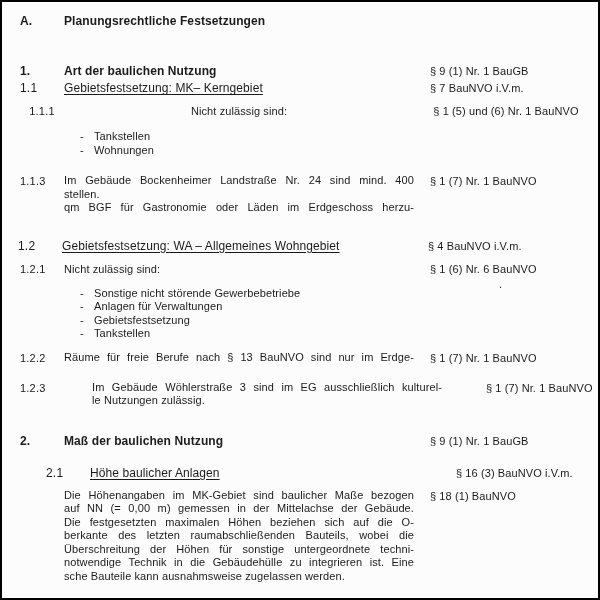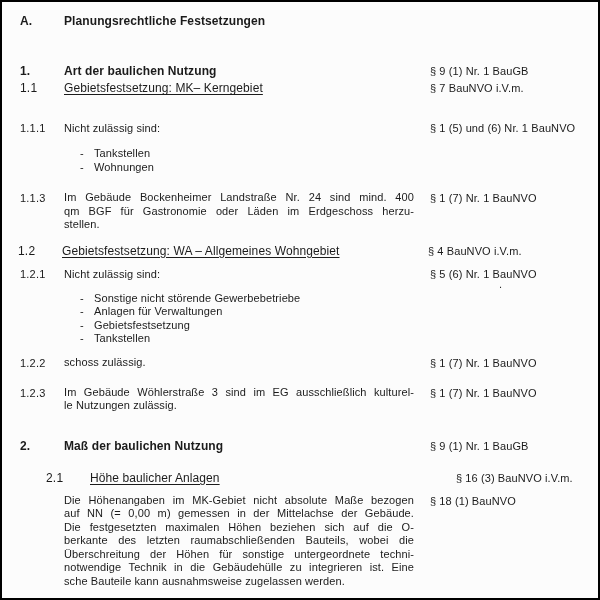--- a/index.html
+++ b/index.html
@@ -32,27 +32,27 @@
   .u    { text-decoration: underline; text-underline-offset: 2px; text-align: center; }
   .line { line-height: 13.5px; }
   .jline { text-align: justify; text-align-last: justify; }
   .list { margin-top: 12px; }
   .list-item { position: relative; padding-left: 30px; line-height: 13.5px; }
   .list-item .dash { position: absolute; left: 16px; }
   .artifact { position: absolute; left: 497px; top: 276px; font-size: 11px; color: #2a2a2a; }
 
   .mt-h1   { margin-top: 35px; }
   .mt-11   { margin-top: 2px; }
-  .mt-111  { margin-top: 25px; }
+  .mt-111  { margin-top: 8px; text-align: center; }
   .mt-113  { margin-top: 17px; }
-  .mt-12   { margin-top: 12px; padding-left: 16px; }
+  .mt-12   { margin-top: 24px; padding-left: 16px; }
   .mt-121  { margin-top: 8px; }
   .mt-list4{ margin-top: 11px; }
   .mt-122  { margin-top: 10px; }
-  .mt-123  { margin-top: 16px; }
+  .mt-123  { margin-top: 16px; gap: 28px; }
   .mt-2    { margin-top: 26px; }
   .mt-21   { margin-top: 17px; padding-left: 44px; }
   .mt-body { margin-top: 8px; }
 </style>
 </head>
 <body>
 
 <div class="page">
 
   <div class="row">
@@ -90,36 +90,36 @@
         <span>Wohnungen</span>
       </div>
     </div>
     <div class="col-ref"></div>
   </div>
 
   <div class="row mt-113">
     <div class="col-num">1.1.3</div>
     <div class="col-text">
       <div class="line jline">Im Gebäude Bockenheimer Landstraße Nr. 24 sind mind. 400</div>
+      <div class="line">stellen.</div>
       <div class="line jline">qm BGF für Gastronomie oder Läden im Erdgeschoss herzu-</div>
-      <div class="line">stellen.</div>
     </div>
     <div class="col-ref">§ 1 (7) Nr. 1 BauNVO</div>
   </div>
 
   <div class="row mt-12">
     <div class="col-num hdr">1.2</div>
     <div class="col-text hdr"><span class="u">Gebietsfestsetzung: WA – Allgemeines Wohngebiet</span></div>
     <div class="col-ref">§ 4 BauNVO i.V.m.</div>
   </div>
 
   <div class="row mt-121">
     <div class="col-num">1.2.1</div>
     <div class="col-text">Nicht zulässig sind:</div>
-    <div class="col-ref">§ 5 (6) Nr. 1 BauNVO</div>
+    <div class="col-ref">§ 1 (6) Nr. 6 BauNVO</div>
   </div>
   <div class="row mt-list4">
     <div class="col-num"></div>
     <div class="col-text">
       <div class="list-item">
         <span class="dash">-</span>
         <span>Sonstige nicht störende Gewerbebetriebe</span>
       </div>
       <div class="list-item">
         <span class="dash">-</span>
@@ -133,21 +133,21 @@
         <span class="dash">-</span>
         <span>Tankstellen</span>
       </div>
     </div>
     <div class="col-ref"></div>
   </div>
 
   <div class="row mt-122">
     <div class="col-num">1.2.2</div>
     <div class="col-text">
-      <div class="line">schoss zulässig.</div>
+      <div class="line jline">Räume für freie Berufe nach § 13 BauNVO sind nur im Erdge-</div>
     </div>
     <div class="col-ref">§ 1 (7) Nr. 1 BauNVO</div>
   </div>
 
   <div class="row mt-123">
     <div class="col-num">1.2.3</div>
     <div class="col-text">
       <div class="line jline">Im Gebäude Wöhlerstraße 3 sind im EG ausschließlich kulturel-</div>
       <div class="line">le Nutzungen zulässig.</div>
     </div>
@@ -162,21 +162,21 @@
 
   <div class="row mt-21">
     <div class="col-num hdr">2.1</div>
     <div class="col-text hdr"><span class="u">Höhe baulicher Anlagen</span></div>
     <div class="col-ref">§ 16 (3) BauNVO i.V.m.</div>
   </div>
 
   <div class="row mt-body">
     <div class="col-num"></div>
     <div class="col-text">
-      <div class="line jline">Die Höhenangaben im MK-Gebiet nicht absolute Maße bezogen</div>
+      <div class="line jline">Die Höhenangaben im MK-Gebiet sind baulicher Maße bezogen</div>
       <div class="line jline">auf NN (= 0,00 m) gemessen in der Mittelachse der Gebäude.</div>
       <div class="line jline">Die festgesetzten maximalen Höhen beziehen sich auf die O-</div>
       <div class="line jline">berkante des letzten raumabschließenden Bauteils, wobei die</div>
       <div class="line jline">Überschreitung der Höhen für sonstige untergeordnete techni-</div>
       <div class="line jline">notwendige Technik in die Gebäudehülle zu integrieren ist. Eine</div>
       <div class="line">sche Bauteile kann ausnahmsweise zugelassen werden.</div>
     </div>
     <div class="col-ref">§ 18 (1) BauNVO</div>
   </div>
 

